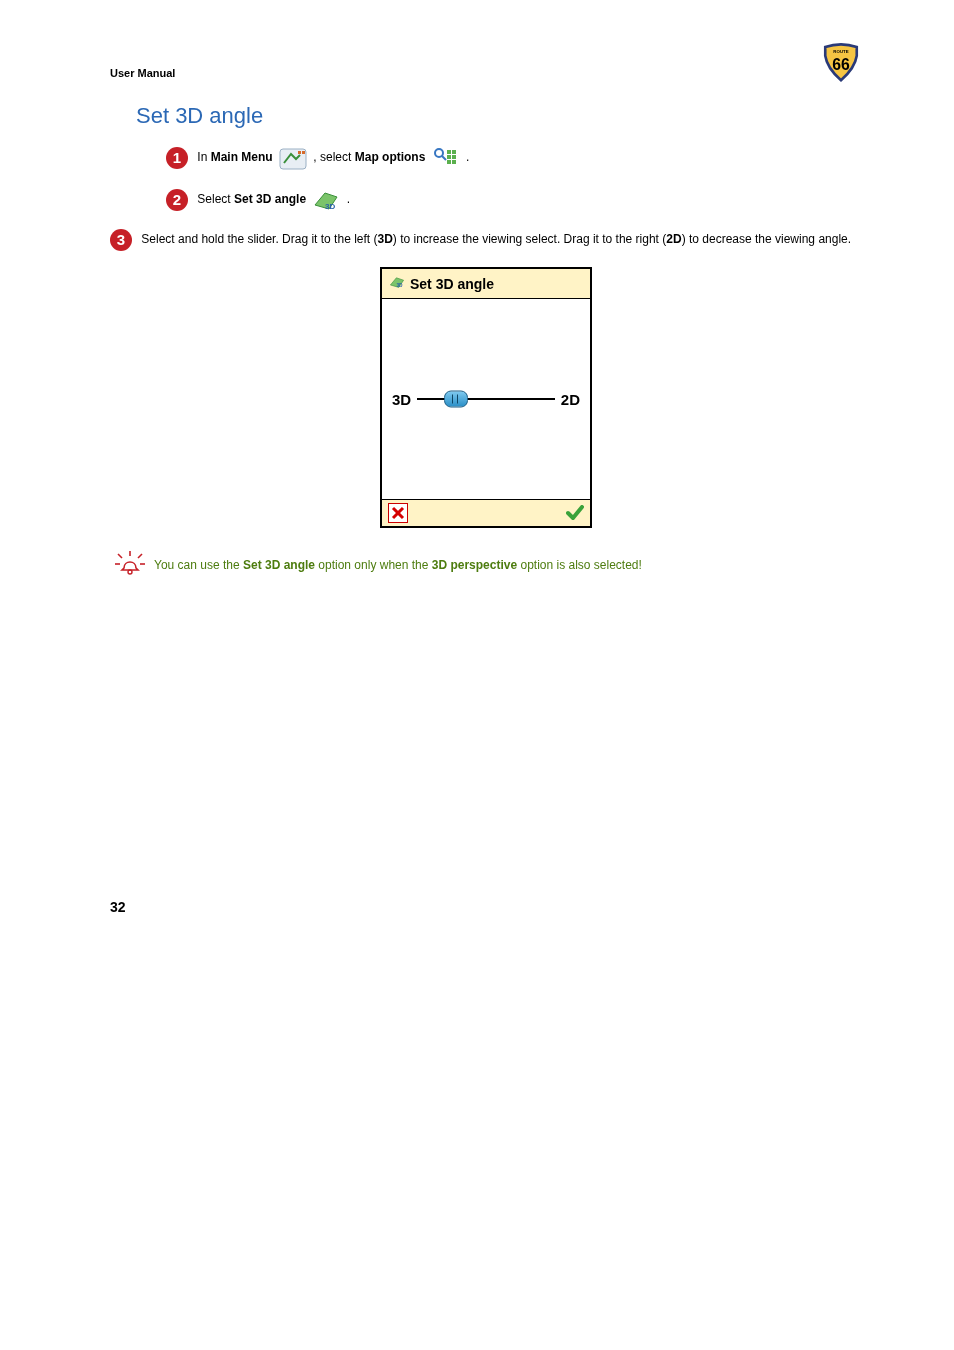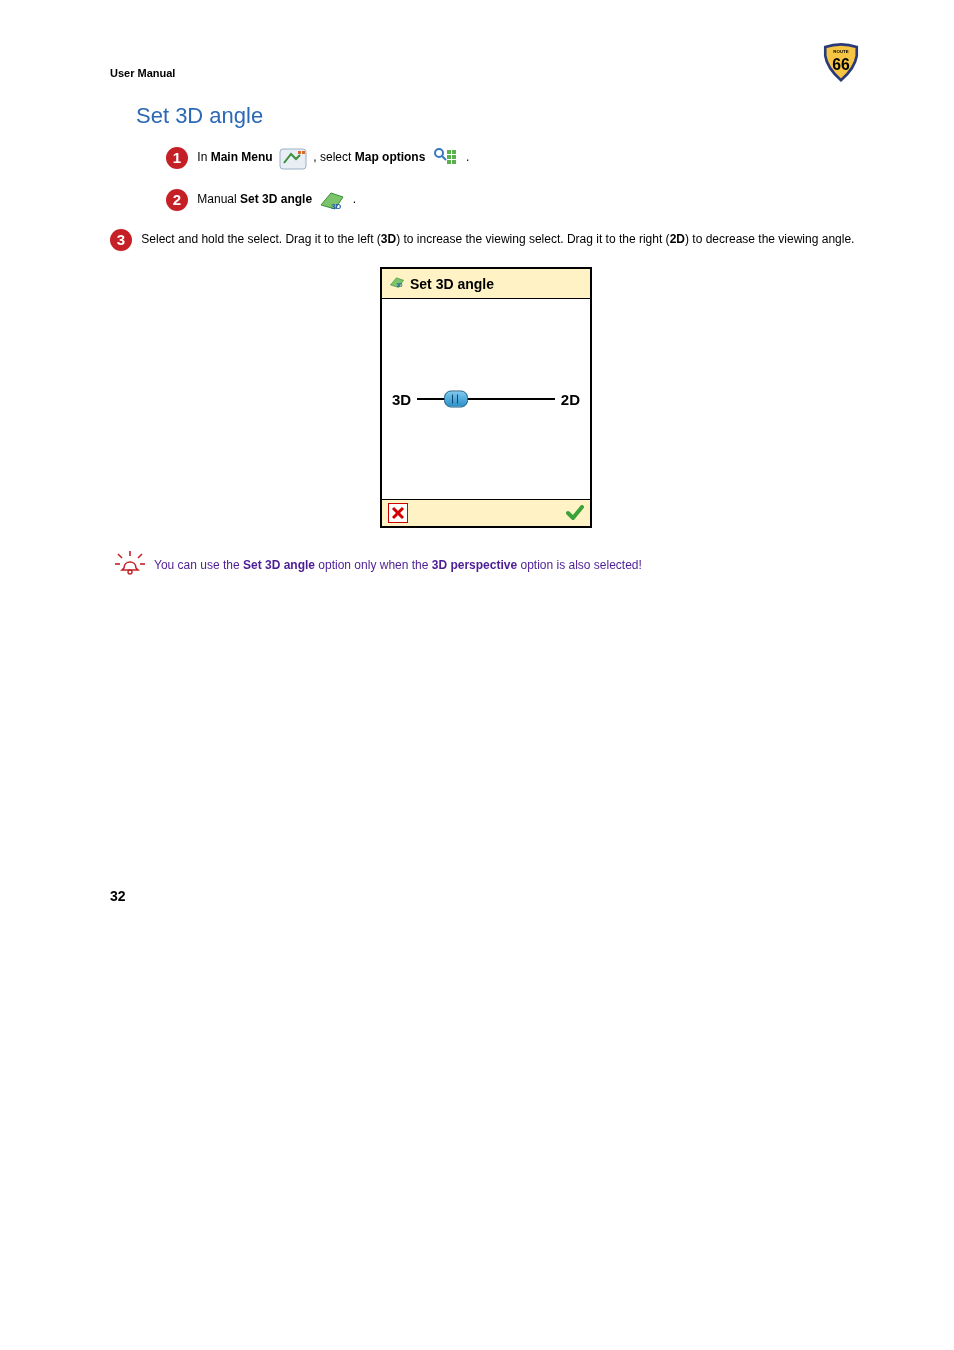--- a/index.html
+++ b/index.html
@@ -156,30 +156,30 @@
     width: 18px;
     height: 18px;
     display: inline-flex;
     align-items: center;
     justify-content: center;
     border: 1px solid;
   }
   .btn-cancel { border-color: #c00; color: #c00; font-weight: bold; background:#fff; }
   .btn-ok { border: none; }
   .note {
-    color: #4c1d95;
+    color: #4d7c0f;
     margin: 20px 0 0 0;
     display: flex;
     align-items: center;
     gap: 4px;
     line-height: 1.6;
   }
   .page-num {
     position: absolute;
-    bottom: 80px;
+    bottom: 69px;
     left: 110px;
     font-weight: bold;
     font-size: 14px;
   }
 </style>
 </head>
 <body>
 
 <div class="page">
 
@@ -219,34 +219,34 @@
           <rect x="16" y="15" width="4" height="4" fill="#5bb04e"></rect>
           <rect x="21" y="15" width="4" height="4" fill="#5bb04e"></rect>
         </svg>
       </span><span> .</span>
     </span>
   </div>
 
   <div class="step">
     <span class="bignum">2</span>
     <span>
-      <span>Manual </span><b>Set 3D angle</b>
+      <span>Select </span><b>Set 3D angle</b>
       <span class="icon-box">
         <svg width="30" height="26" viewBox="0 0 30 26">
           <path d="M4 18 L14 6 L26 10 L18 22 Z" fill="#7bc46a" stroke="#3a8f3a"></path>
           <text x="14" y="22" font-size="8" font-weight="bold" fill="#2a62a8">3D</text>
         </svg>
       </span><span> .</span>
     </span>
   </div>
 
   <div class="step3-block step-wrap">
     <span class="bignum">3</span>
     <span>
-      <span>Select and hold the select. Drag it to the left (</span><b>3D</b><span>) to increase the viewing select. Drag it to the right (</span><b>2D</b><span>) to decrease the viewing angle.</span>
+      <span>Select and hold the slider. Drag it to the left (</span><b>3D</b><span>) to increase the viewing select. Drag it to the right (</span><b>2D</b><span>) to decrease the viewing angle.</span>
     </span>
   </div>
 
   <div class="figure-wrap">
     <div class="device-frame">
       <div class="device-title">
         <span>
           <svg width="18" height="16" viewBox="0 0 30 26">
             <path d="M4 18 L14 6 L26 10 L18 22 Z" fill="#7bc46a" stroke="#3a8f3a"></path>
             <text x="14" y="22" font-size="8" font-weight="bold" fill="#2a62a8">3D</text>

